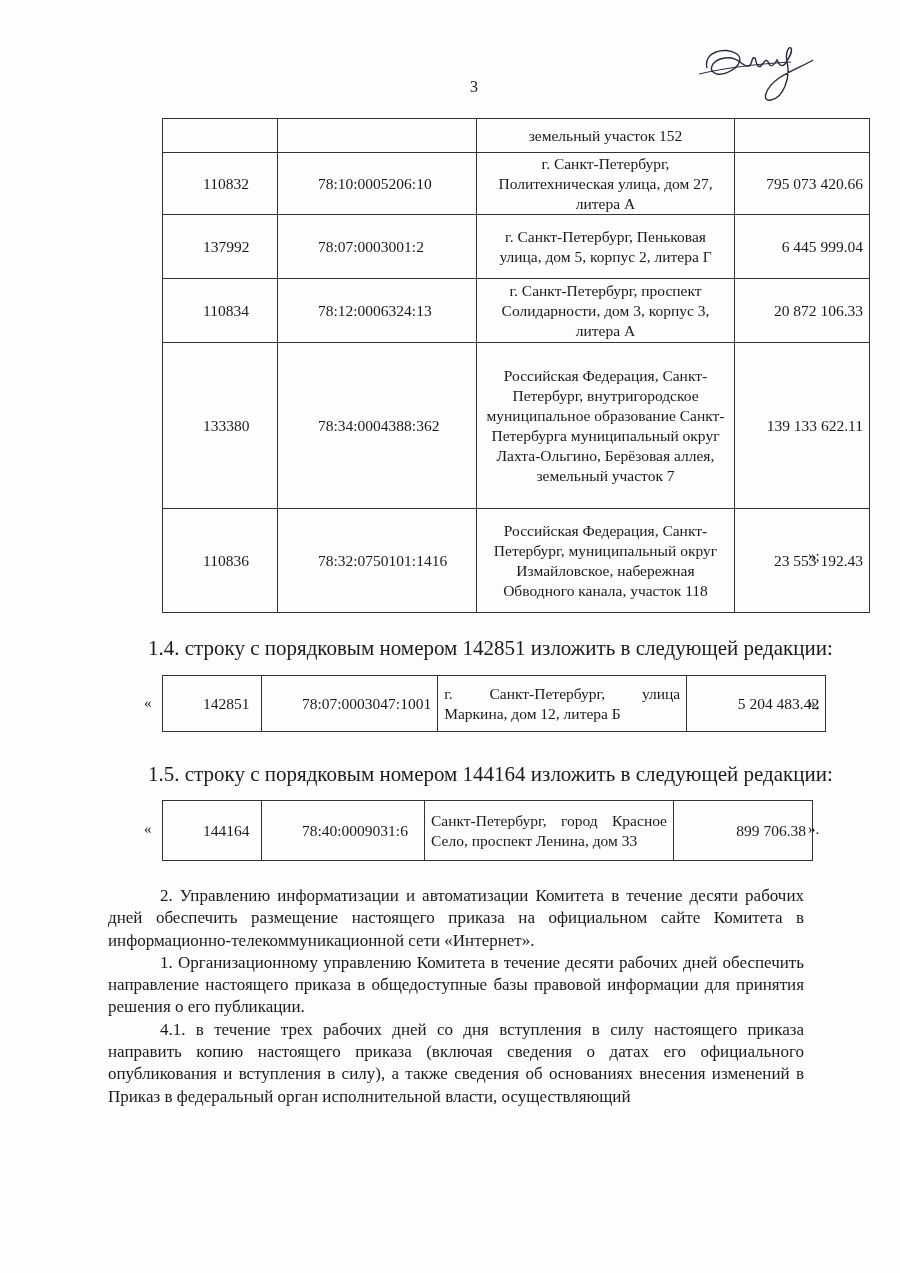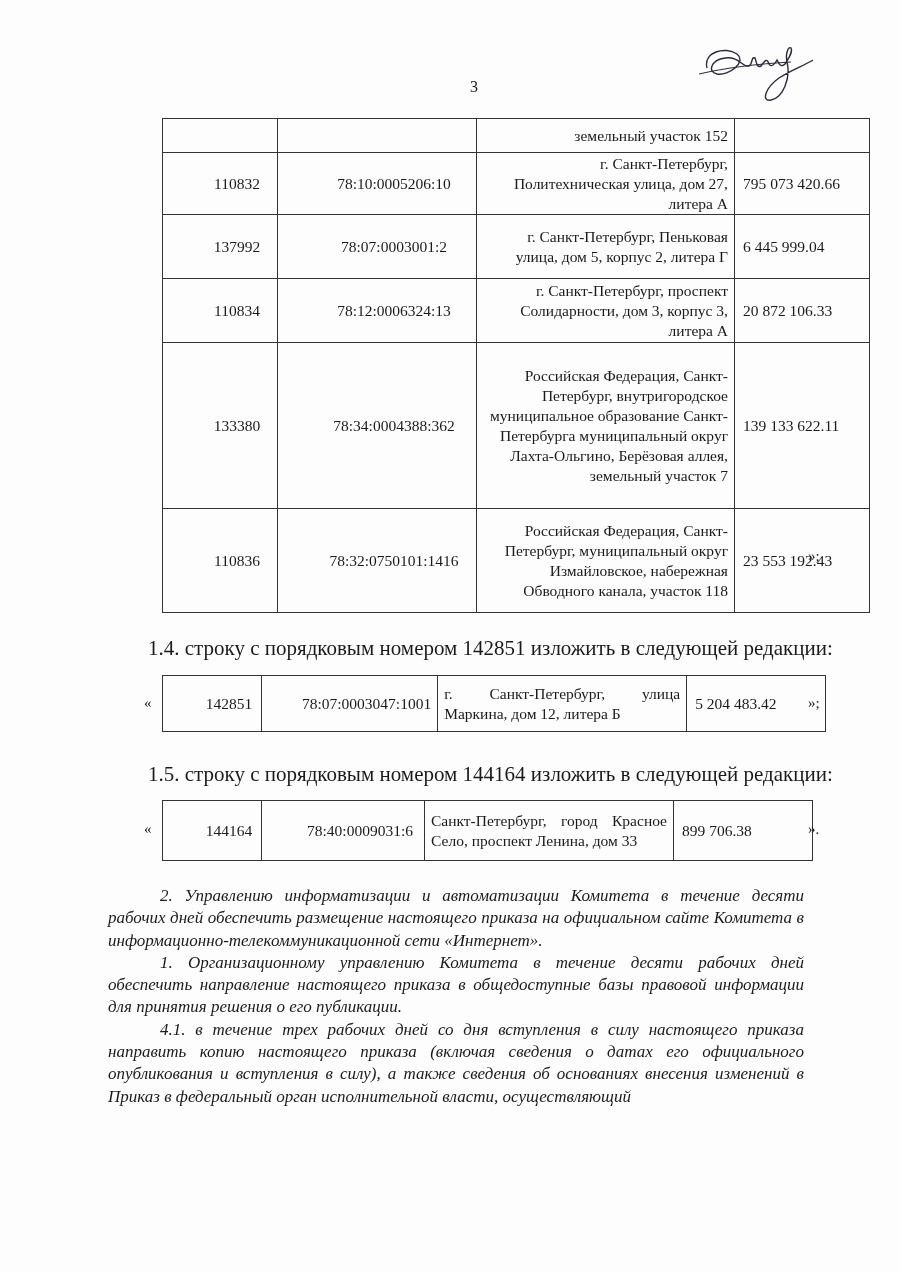--- a/index.html
+++ b/index.html
@@ -4,32 +4,32 @@
 <style>
   html, body { margin: 0; padding: 0; }
   body {
     width: 900px; height: 1273px; background: #fdfdfd; position: relative; overflow: hidden;
     font-family: "Liberation Serif", "DejaVu Serif", serif; color: #1a1a1a;
   }
   .page-number { position: absolute; left: 470px; top: 78px; font-size: 16px; }
   .signature { position: absolute; left: 695px; top: 38px; width: 130px; height: 70px; }
   table { border-collapse: collapse; position: absolute; font-size: 15.5px; line-height: 20px; }
   td { border: 1px solid #333; vertical-align: middle; padding: 0 6px; }
-  td.num { text-align: center; padding-left: 40px; }
-  td.addr { text-align: right; }
+  td.num { text-align: left; padding-left: 40px; }
+  td.addr { text-align: center; }
   td.addr.just { text-align: justify; text-align-last: left; }
-  td.val { text-align: left; padding-left: 8px; }
+  td.val { text-align: right; padding-left: 8px; }
   .main-table { left: 162px; top: 118px; }
   .c1 { width: 68px; }
   .c2 { width: 152px; }
   .c3 { width: 245px; }
   .c4 { width: 120px; }
   .quote { position: absolute; font-size: 15px; }
   .heading { position: absolute; left: 148px; font-size: 21px; }
-  .para { position: absolute; left: 108px; width: 696px; font-size: 17px; line-height: 22.3px; text-align: justify; font-style: italic; }
+  .para { position: absolute; left: 108px; width: 696px; font-size: 17px; line-height: 22.3px; text-align: justify; }
   .para p { margin: 0; text-indent: 52px; }
 </style>
 </head>
 <body>
 
 <div class="page-number">3</div>
 
 <svg class="signature" viewBox="0 0 130 70">
   <path d="M12 30 C 8 14, 30 8, 42 16 C 52 24, 34 38, 22 36 C 12 34, 16 22, 30 20 C 44 18, 48 30, 54 28 C 58 26, 56 18, 60 20 C 62 26, 62 30, 66 28 C 70 22, 72 20, 74 26 C 76 30, 80 26, 82 22 C 84 26, 86 30, 90 26 C 94 20, 98 14, 96 10 C 94 8, 90 14, 92 24 C 96 40, 88 60, 76 62 C 66 64, 70 50, 84 40 C 96 32, 108 28, 118 22" fill="none" stroke="#2a2a3a" stroke-width="1.4"></path>
   <path d="M4 36 C 30 30, 60 26, 96 24" fill="none" stroke="#2a2a3a" stroke-width="1"></path>

